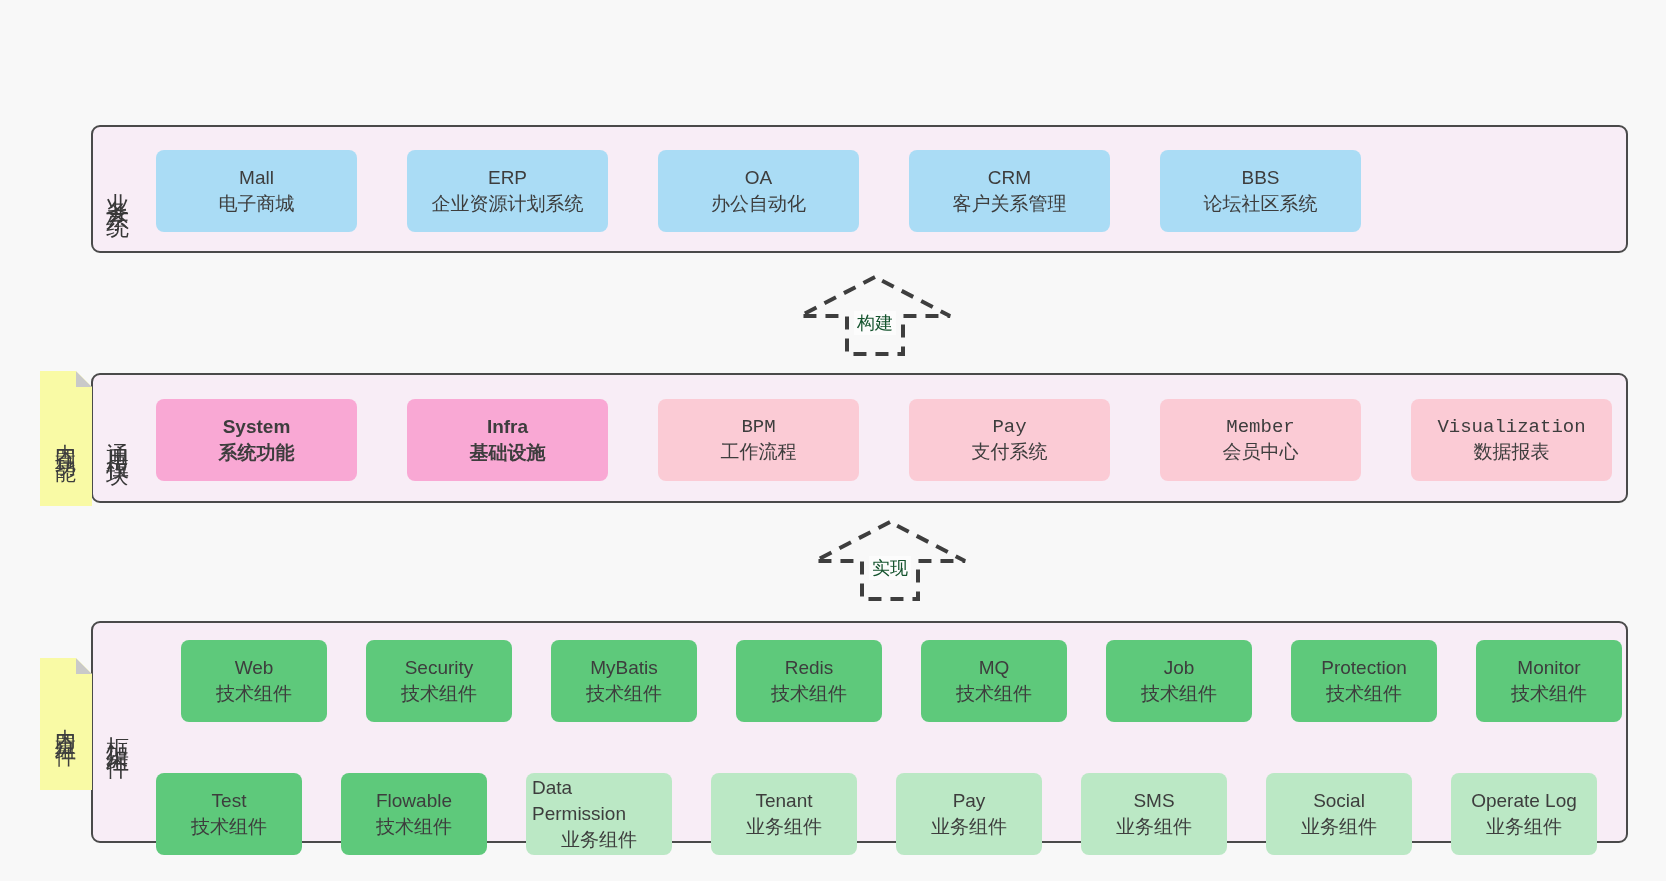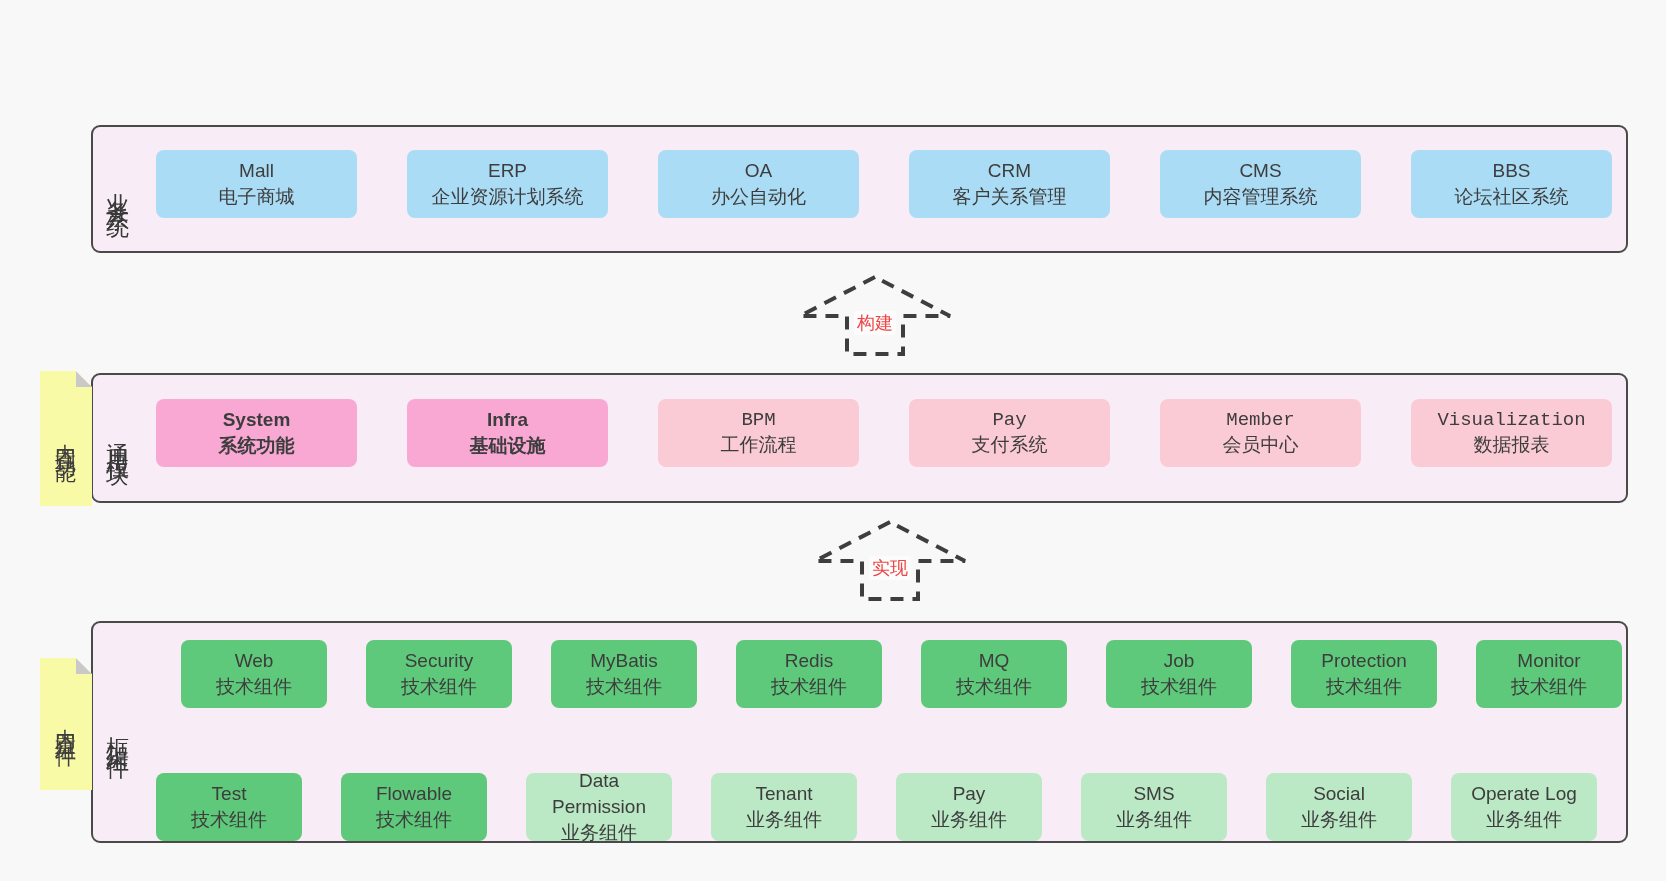--- a/index.html
+++ b/index.html
@@ -21,23 +21,23 @@
     writing-mode:vertical-rl;text-orientation:upright;
     font-size:23px;letter-spacing:7px;line-height:1;color:#383838;
   }
   .boxes{position:absolute;left:63px;display:flex;gap:50px;}
   .layer-1 .boxes{top:23px;}
   .layer-2 .boxes{top:24px;}
   .row{position:absolute;left:63px;display:flex;gap:39px;}
   .row-a{top:17px;padding-left:25px;}
   .row-b{top:122px;margin-top:28px;}
   .box{
-    width:201px;height:68px;border-radius:8px;box-sizing:border-box;
+    width:201px;height:82px;border-radius:8px;box-sizing:border-box;
     display:flex;flex-direction:column;align-items:center;justify-content:center;
-    text-align:center;font-size:19px;line-height:26px;padding:0 6px;
+    text-align:left;font-size:19px;line-height:26px;padding:0 6px;
   }
   .layer-3 .box{width:146px;}
   .v-blue{background:#aadcf5;}
   .v-red{background:#f9a8d4;font-weight:bold;}
   .v-pink{background:#fbcbd5;font-family:Liberation Mono, monospace;}
   .v-green{background:#5ec97b;}
   .v-glight{background:#bbe8c5;}
   .note{
     position:absolute;left:40px;width:52px;z-index:3;
     background:#f9faa5;
@@ -54,21 +54,21 @@
     writing-mode:vertical-rl;text-orientation:upright;
     font-size:21px;letter-spacing:6px;line-height:1;color:#3d3d3d;
   }
   .arrow{position:absolute;width:156px;height:84px;}
   .arrow-1{left:797px;top:273px;}
   .arrow-2{left:812px;top:518px;}
   .arrow svg{display:block;}
   .arrow-label{
     position:absolute;left:50%;top:38px;transform:translateX(-50%);
     background:#fcfcfc;font-size:18px;line-height:24px;padding:0 3px;
-    white-space:nowrap;color:#ef4444;
+    white-space:nowrap;color:#14532d;
   }
 </style>
 </head>
 <body>
 
 <div>
 
   <section class="layer layer-1">
     <div class="layer-label">业务系统</div>
     <div class="boxes">
@@ -80,24 +80,20 @@
         <div>ERP</div>
         <div>企业资源计划系统</div>
       </div>
       <div class="box v-blue">
         <div>OA</div>
         <div>办公自动化</div>
       </div>
       <div class="box v-blue">
         <div>CRM</div>
         <div>客户关系管理</div>
-      </div>
-      <div class="box v-blue">
-        <div>CMS</div>
-        <div>内容管理系统</div>
       </div>
       <div class="box v-blue">
         <div>BBS</div>
         <div>论坛社区系统</div>
       </div>
     </div>
   </section>
 
   <div class="arrow arrow-1">
     <svg width="156" height="84" viewBox="0 0 156 84">

